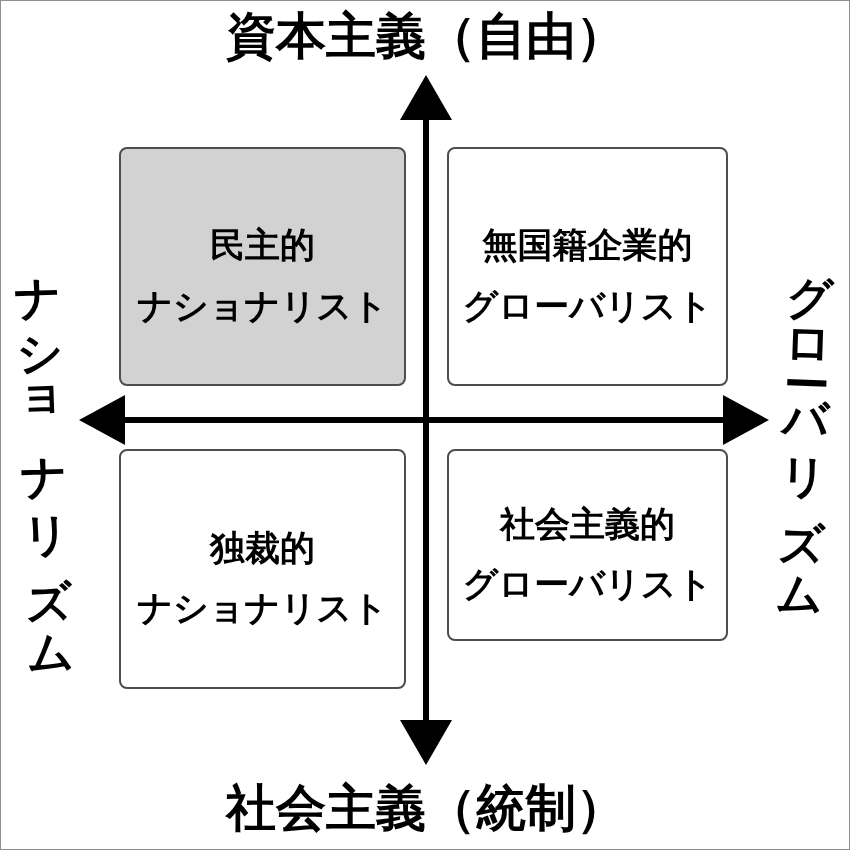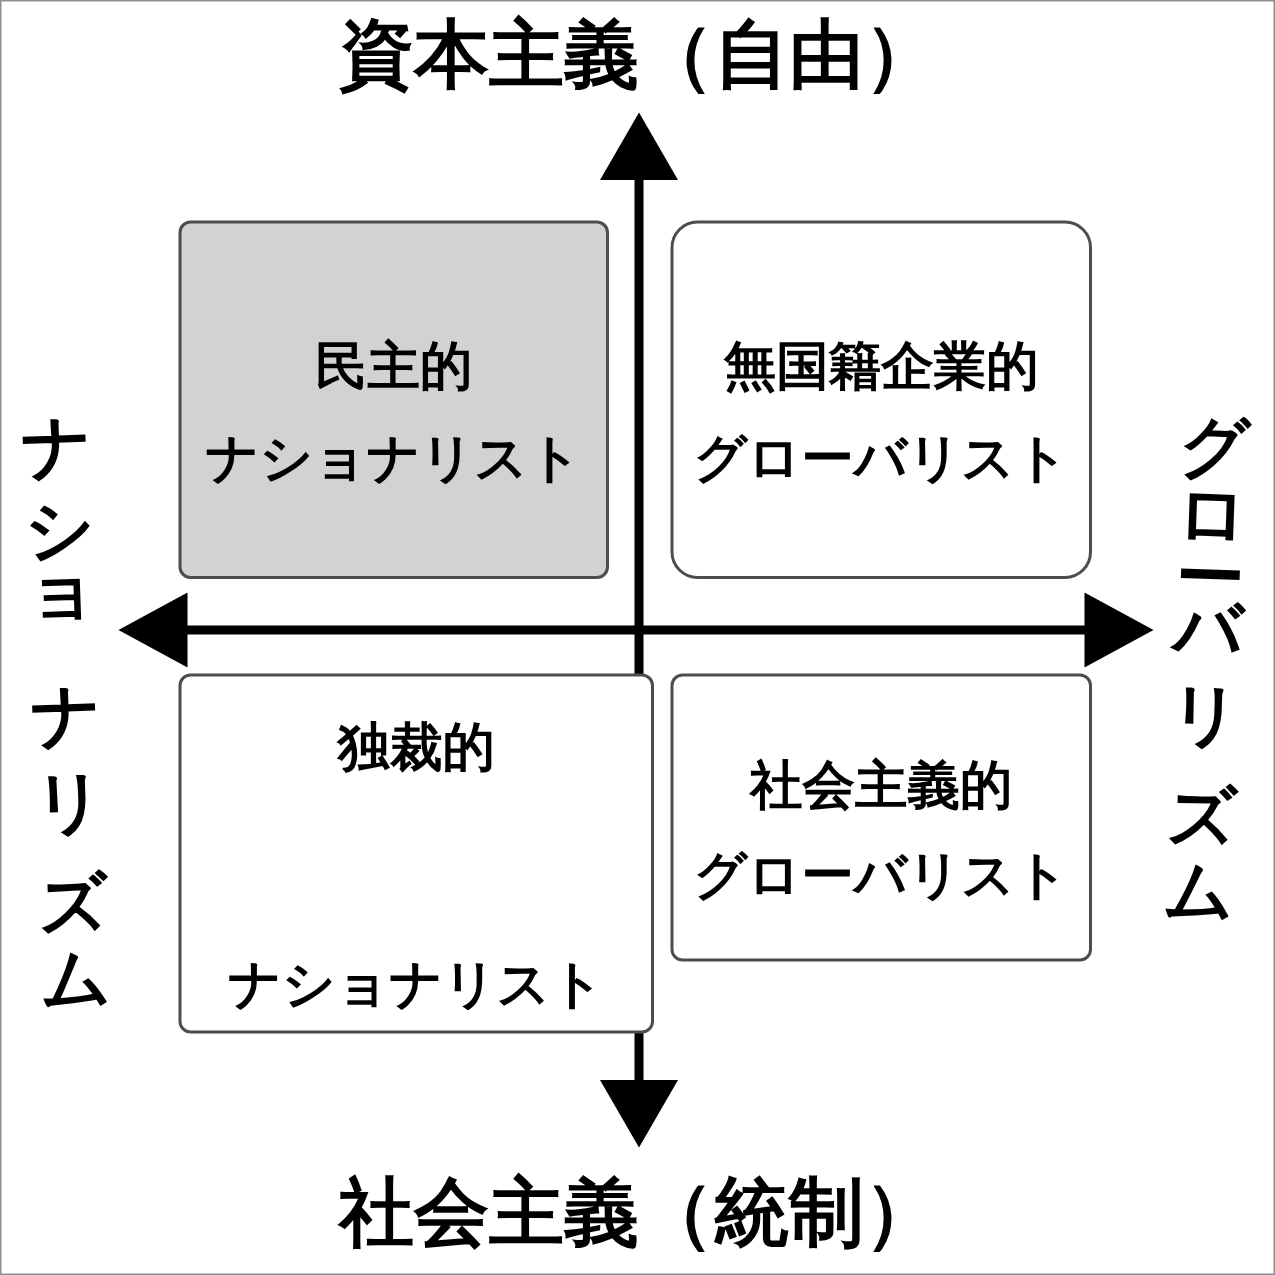--- a/index.html
+++ b/index.html
@@ -85,22 +85,22 @@
     border:2px solid var(--box-border);
     border-radius:8px;
     display:flex;
     flex-direction:column;
     align-items:center;
     justify-content:center;
     padding-top:18px;
   }
   .box.highlighted{background:var(--highlight-fill);}
   .box.q-tl{left:118px;top:146px;width:287px;height:239px;}
-  .box.q-tr{left:446px;top:146px;width:281px;height:239px;border-radius:18px;}
-  .box.q-bl{left:118px;top:448px;width:317px;height:240px;justify-content:space-between;}
+  .box.q-tr{left:446px;top:146px;width:281px;height:239px;}
+  .box.q-bl{left:118px;top:448px;width:287px;height:240px;}
   .box.q-br{left:446px;top:448px;width:281px;height:192px;}
   .qline{
     color:var(--text);
     font-weight:700;
     font-size:35px;
     line-height:1.72;
     white-space:nowrap;
     text-align:center;
   }
 </style>

